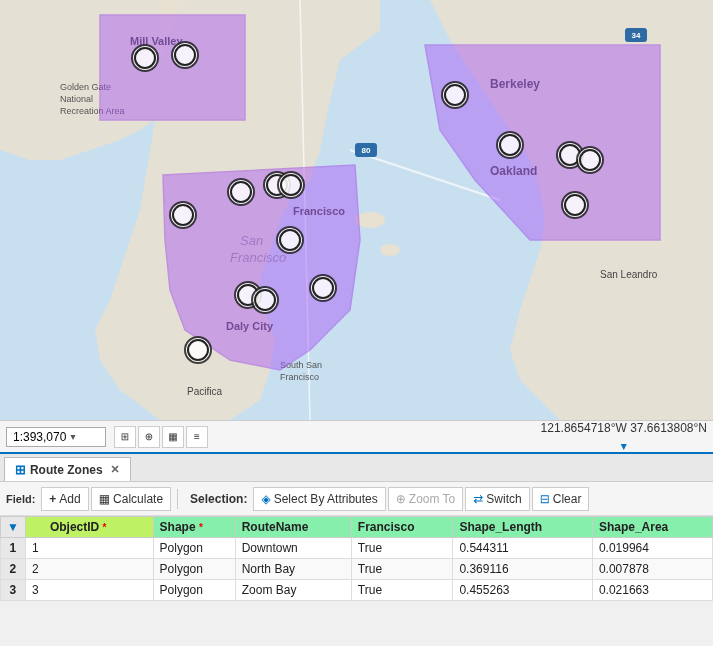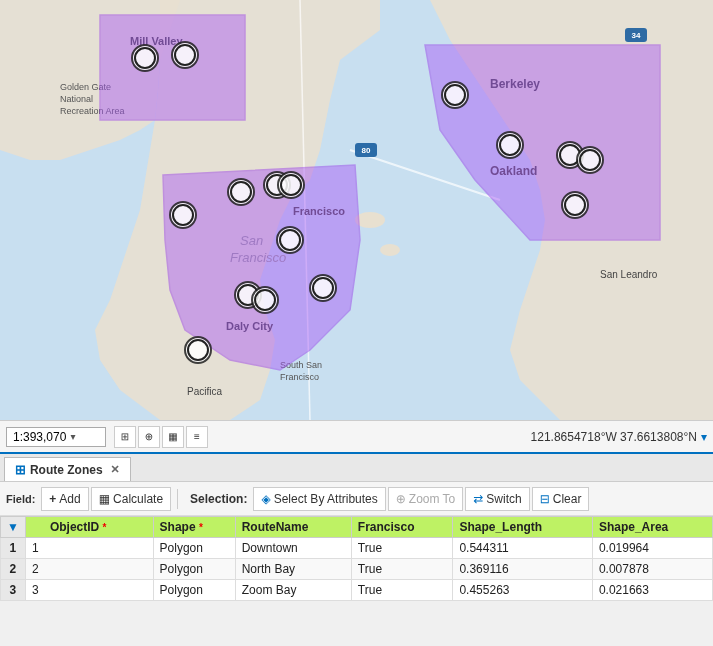--- a/index.html
+++ b/index.html
@@ -66,20 +66,21 @@
       color: #333;
     }
 
     .coords-area {
       margin-left: auto;
       font-size: 12px;
       color: #333;
       display: flex;
       align-items: center;
       gap: 4px;
+      flex-direction: column;
     }
 
     
     #table-panel {
       width: 713px;
       background: white;
       border-top: 2px solid #0070c0;
     }
 
     
@@ -167,21 +168,21 @@
     }
 
     
     #data-table {
       width: 100%;
       border-collapse: collapse;
       font-size: 12px;
     }
 
     #data-table th {
-      background: #bef264;
+      background: #86efac;
       border: 1px solid #ccc;
       padding: 3px 6px;
       text-align: left;
       font-weight: 600;
       color: #222;
       white-space: nowrap;
     }
 
     #data-table th.sort-col {
       background: #bef264;

